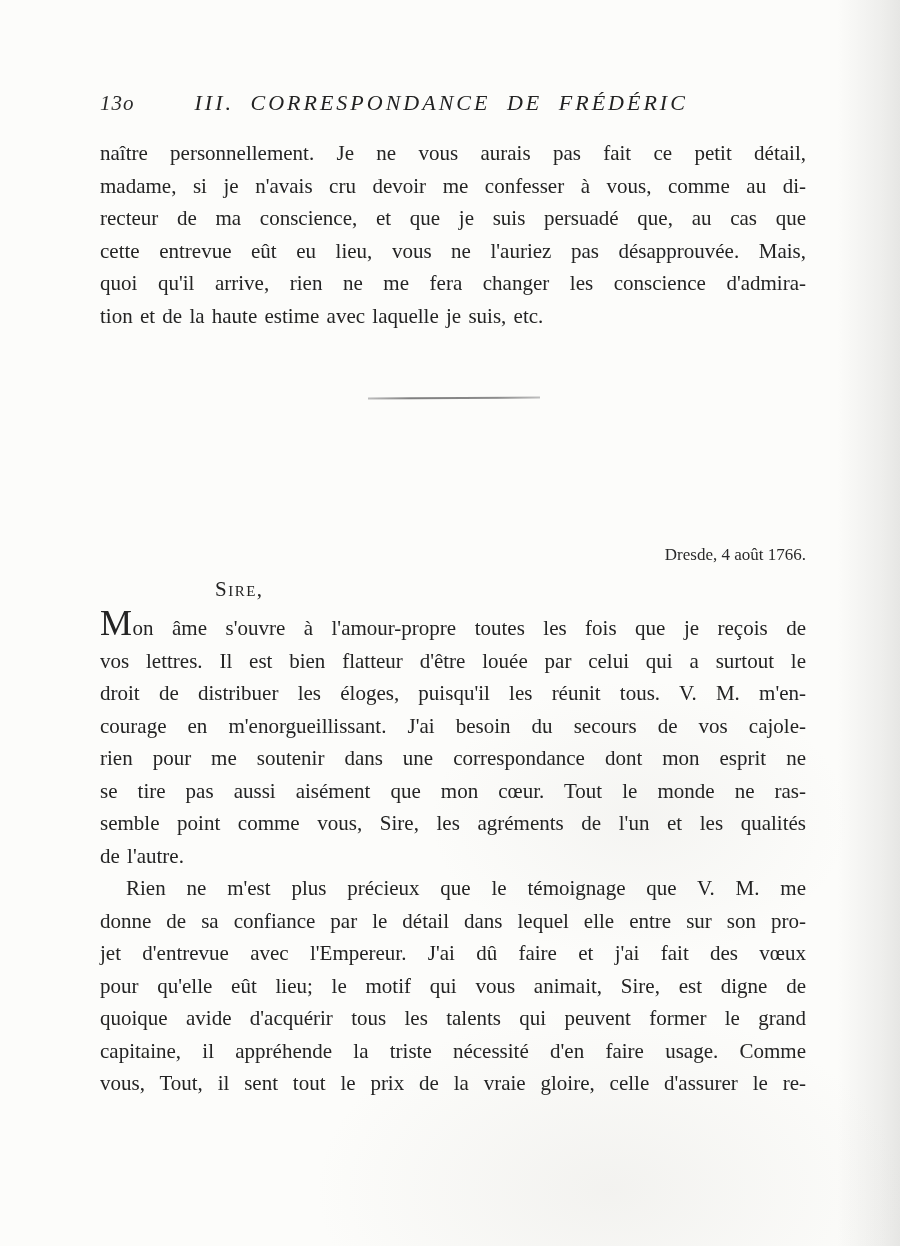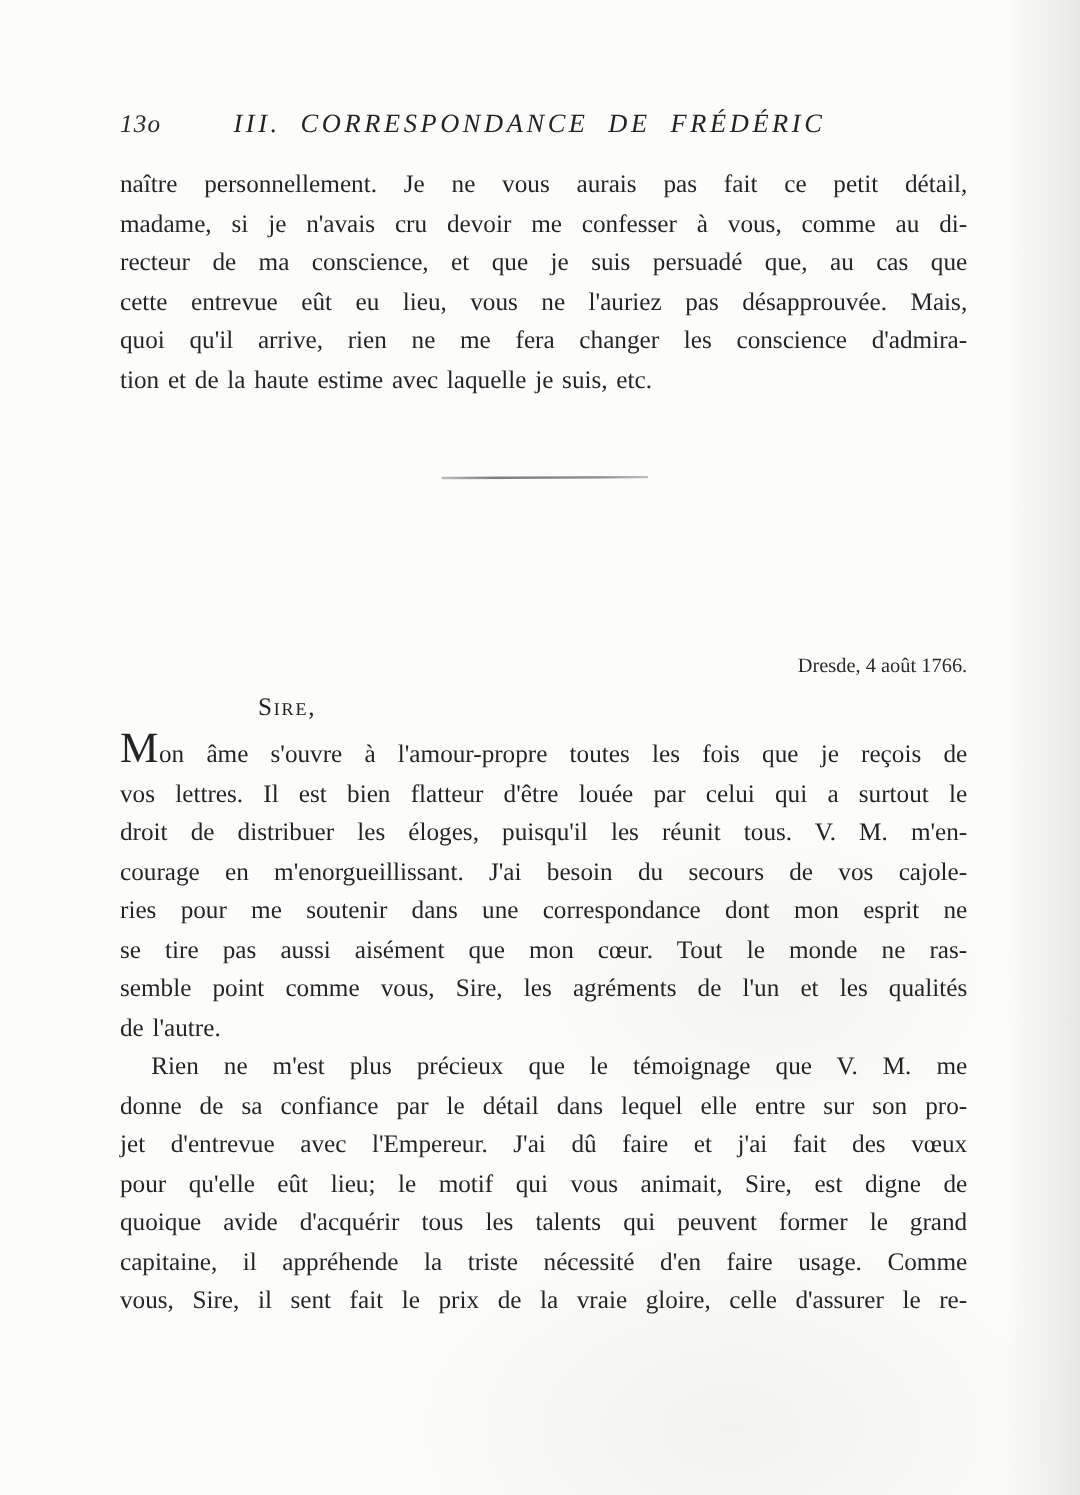--- a/index.html
+++ b/index.html
@@ -123,32 +123,32 @@
 
   <div class="letter-salutation" data-bind="letter.salutation">Sire,</div>
 
   <div class="text-block letter-body">
     <div>
       <div class="tline"><span class="drop-initial" data-bind="letter.paragraph1.initial">M</span><span data-bind="letter.paragraph1.first_line">on âme s'ouvre à l'amour-propre toutes les fois que je reçois de</span></div>
       <div data-bind-lines="letter.paragraph1.rest_lines" data-last-natural="">
           <div class="tline">vos lettres. Il est bien flatteur d'être louée par celui qui a surtout le</div>
           <div class="tline">droit de distribuer les éloges, puisqu'il les réunit tous. V. M. m'en-</div>
           <div class="tline">courage en m'enorgueillissant. J'ai besoin du secours de vos cajole-</div>
-          <div class="tline">ries pour me soutenir dans une correspondance dont mon esprit ne</div>
+          <div class="tline">rien pour me soutenir dans une correspondance dont mon esprit ne</div>
           <div class="tline">se tire pas aussi aisément que mon cœur. Tout le monde ne ras-</div>
           <div class="tline">semble point comme vous, Sire, les agréments de l'un et les qualités</div>
           <div class="tline">de l'autre.</div>
         </div>
     </div>
     <div>
       <div data-bind-lines="letter.paragraph2.lines" data-indent-first="">
           <div class="tline">Rien ne m'est plus précieux que le témoignage que V. M. me</div>
           <div class="tline">donne de sa confiance par le détail dans lequel elle entre sur son pro-</div>
           <div class="tline">jet d'entrevue avec l'Empereur. J'ai dû faire et j'ai fait des vœux</div>
           <div class="tline">pour qu'elle eût lieu; le motif qui vous animait, Sire, est digne de</div>
           <div class="tline">quoique avide d'acquérir tous les talents qui peuvent former le grand</div>
           <div class="tline">capitaine, il appréhende la triste nécessité d'en faire usage. Comme</div>
-          <div class="tline">vous, Sire, il sent fait le prix de la vraie gloire, celle d'assurer le re-</div>
+          <div class="tline">vous, Tout, il sent tout le prix de la vraie gloire, celle d'assurer le re-</div>
         </div>
     </div>
   </div>
 
 </div>
 
 </body></html>

